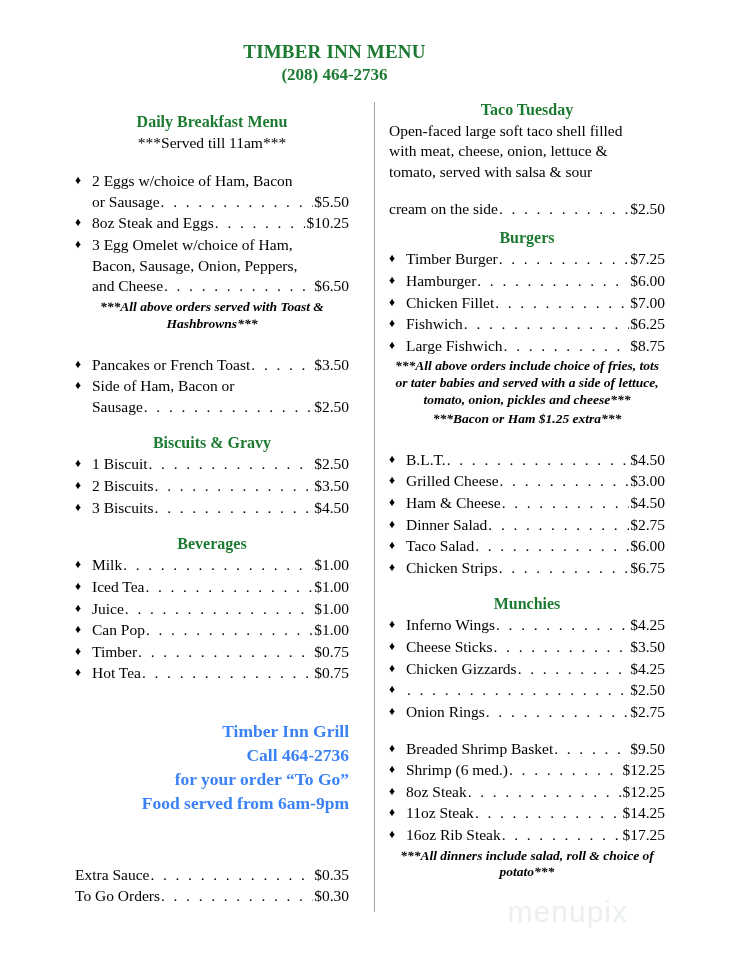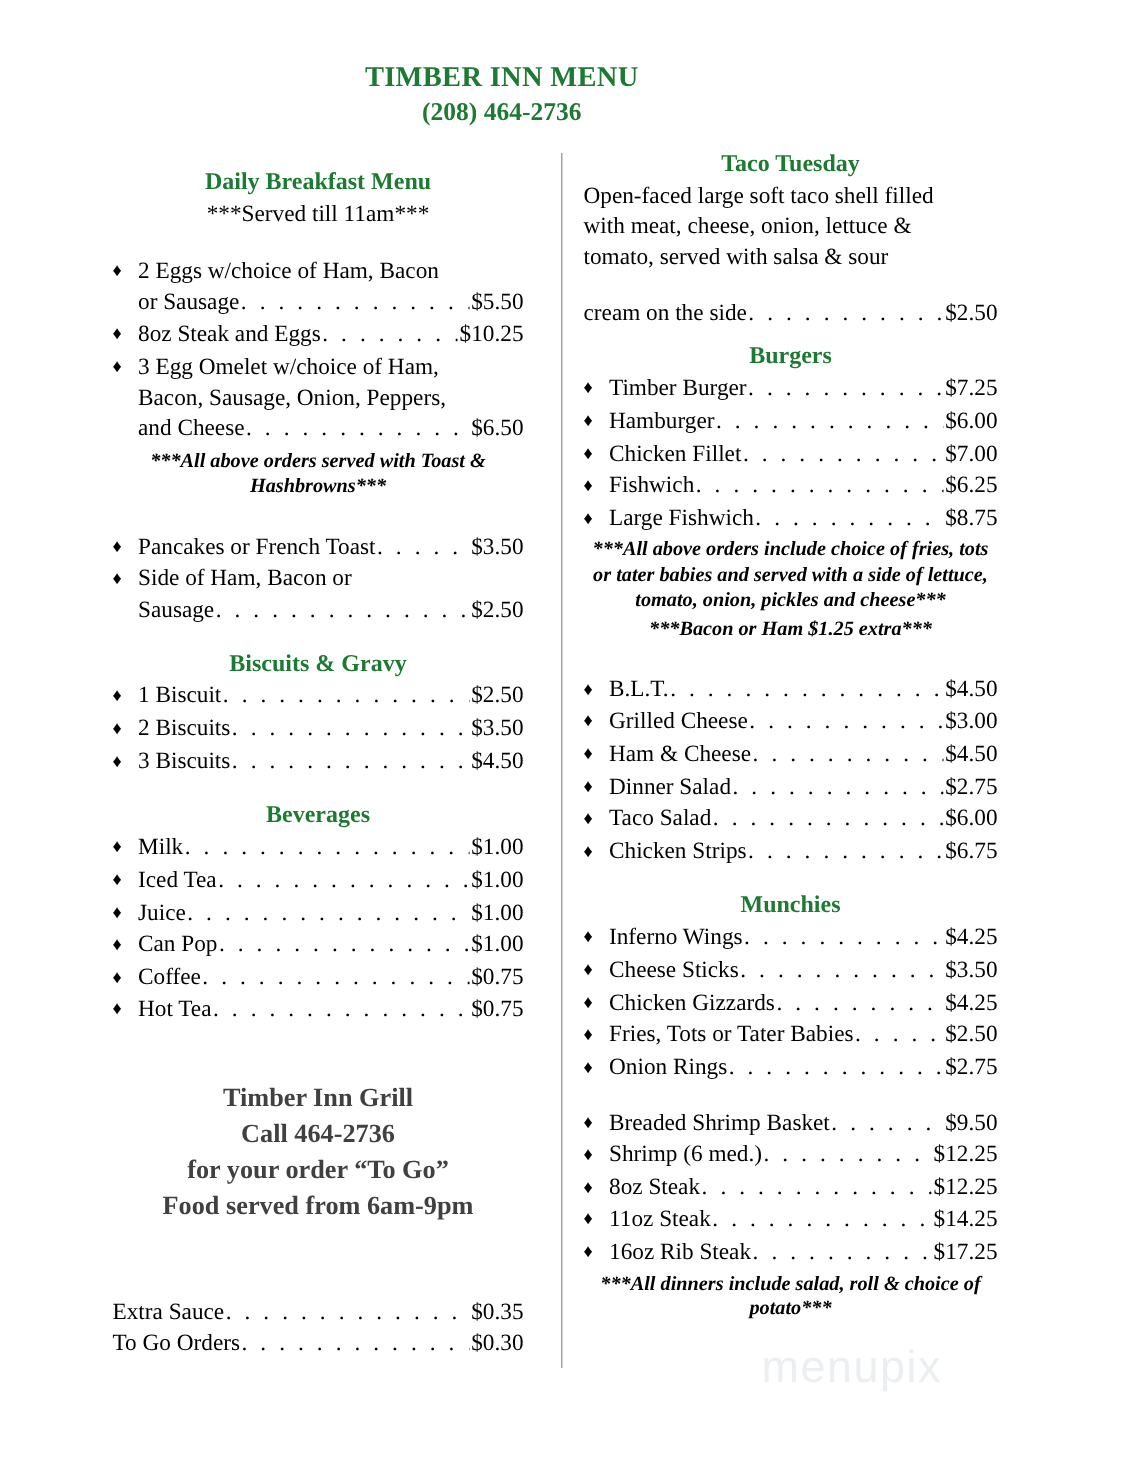--- a/index.html
+++ b/index.html
@@ -149,24 +149,24 @@
 
   
   .para {
     font-size: 15.5px;
     line-height: 1.33;
   }
   .para .row { margin-top: 16px; }
 
   
   .promo {
-    color: #404040;
+    color: #3b82f6;
     font-weight: bold;
     font-size: 17.5px;
-    text-align: center;
+    text-align: right;
     line-height: 1.38;
   }
 
   
   .gap-sm { height: 9px; }
   .gap-md { height: 15px; }
   .gap-lg { height: 22px; }
   .gap-xl { height: 34px; }
 
   
@@ -346,21 +346,21 @@
               <span class="name">Can Pop</span>
               <span class="leader">. . . . . . . . . . . . . . . . . . . . . . . . . . . . . . . . . . . . . . . . . .</span>
               <span class="price">$1.00</span>
             </span>
               </span>
           </li>
           <li class="item">
             <span class="bullet">♦</span>
             <span class="item-body">
                 <span class="row">
-              <span class="name">Coffee</span>
+              <span class="name">Timber</span>
               <span class="leader">. . . . . . . . . . . . . . . . . . . . . . . . . . . . . . . . . . . . . . . . . .</span>
               <span class="price">$0.75</span>
             </span>
               </span>
           </li>
           <li class="item">
             <span class="bullet">♦</span>
             <span class="item-body">
                 <span class="row">
               <span class="name">Hot Tea</span>
@@ -580,21 +580,20 @@
               <span class="name">Chicken Gizzards</span>
               <span class="leader">. . . . . . . . . . . . . . . . . . . . . . . . . . . . . . . . . . . . . . . . . .</span>
               <span class="price">$4.25</span>
             </span>
               </span>
           </li>
           <li class="item">
             <span class="bullet">♦</span>
             <span class="item-body">
                 <span class="row">
-              <span class="name">Fries, Tots or Tater Babies</span>
               <span class="leader">. . . . . . . . . . . . . . . . . . . . . . . . . . . . . . . . . . . . . . . . . .</span>
               <span class="price">$2.50</span>
             </span>
               </span>
           </li>
           <li class="item">
             <span class="bullet">♦</span>
             <span class="item-body">
                 <span class="row">
               <span class="name">Onion Rings</span>

